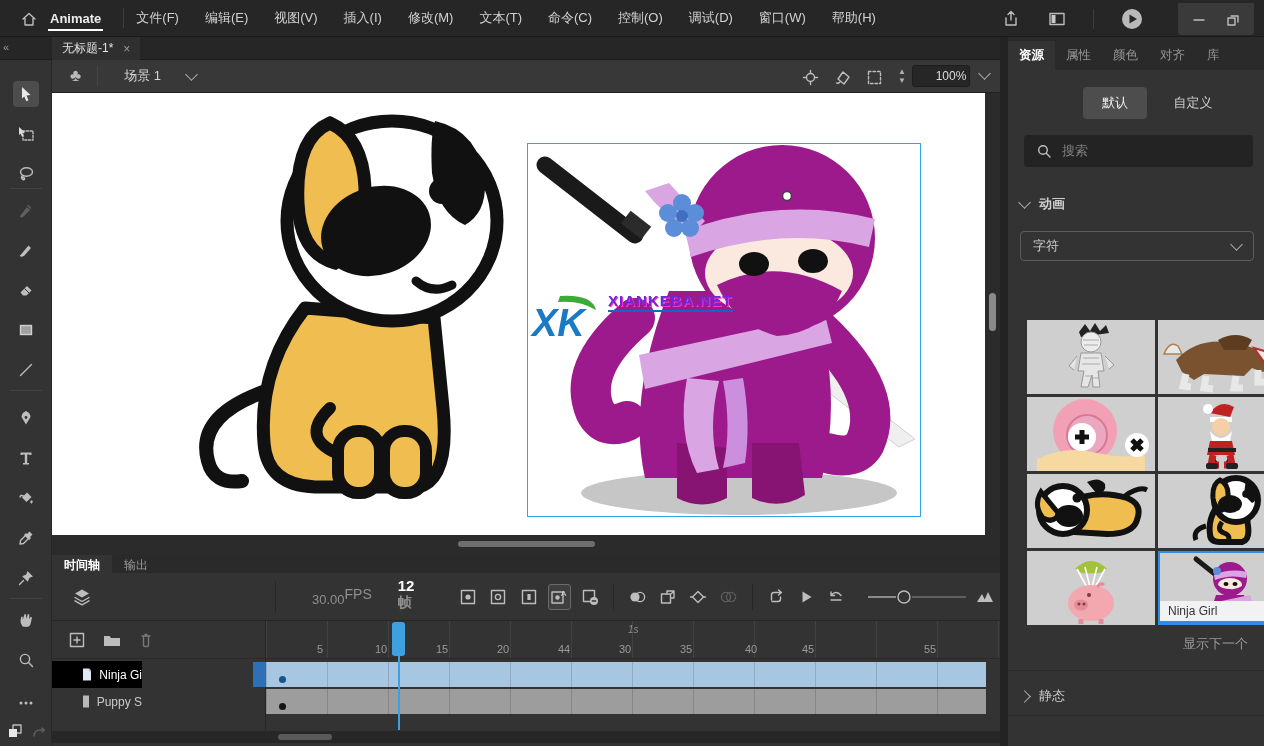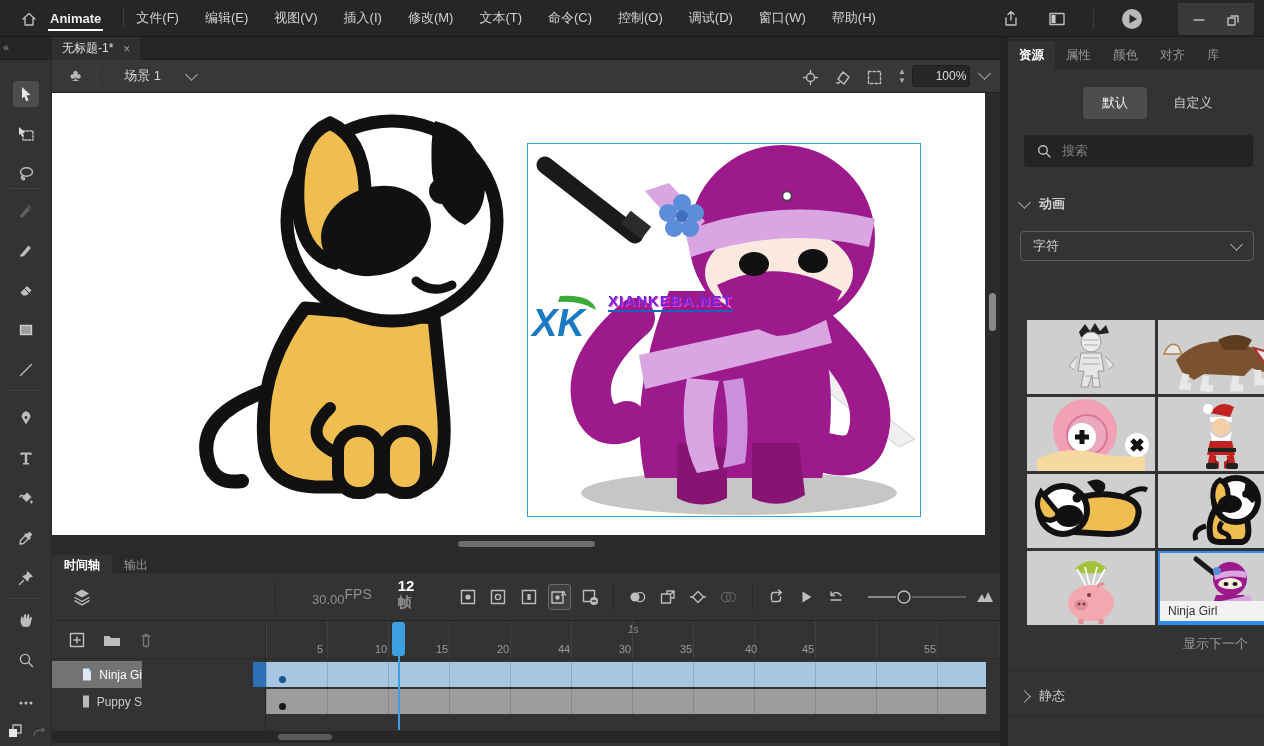--- a/index.html
+++ b/index.html
@@ -69,21 +69,21 @@
   .layerhdr { position:absolute; left:0; top:66px; width:213px; height:38px; display:flex; align-items:center; gap:16px; padding-left:16px; border-bottom:1px solid #2a2a2a; }
   .tl-vdiv { position:absolute; left:213px; top:66px; width:1px; height:112px; background:#262626; }
 
   .ruler { position:absolute; left:214px; top:66px; width:734px; height:38px; border-bottom:1px solid #2a2a2a;
     background-image:repeating-linear-gradient(90deg,#414141 0 1px,transparent 1px 61px); background-position:0 0; }
   .ruler .nums span { position:absolute; top:22px; width:22px; text-align:center; color:#9a9a9a; font-size:11px; }
   .sec-mark { position:absolute; top:3px; color:#8d8d8d; font-size:10px; font-style:italic; }
 
   .lrow { position:absolute; left:0; width:948px; height:27px; }
   .lname { position:absolute; left:0; top:0; width:90px; height:27px; display:flex; align-items:center; gap:8px; padding-left:28px; color:#ddd; font-size:12px; white-space:nowrap; overflow:hidden; }
-  .lrow1 .lname { background:#737373; color:#fff; }
+  .lrow1 .lname { background:#000000; color:#fff; }
   .frames { position:absolute; left:214px; top:1px; width:720px; height:25px;
     background-image:repeating-linear-gradient(90deg, rgba(0,0,0,.14) 0 1px, transparent 1px 61px); }
   .kdot { position:absolute; left:13px; top:14px; width:7px; height:7px; border-radius:50%; }
   .playhead-head { position:absolute; left:340px; top:67px; width:13px; height:34px; background:#3da0e0; border-radius:3px; }
   .playhead-stem { position:absolute; left:346px; top:101px; width:2px; height:74px; background:#3da0e0; }
   .tl-scroll { position:absolute; left:0; top:176px; width:948px; height:12px; background:#272727; }
   .tl-scroll .handle { position:absolute; left:226px; top:3px; width:54px; height:6px; background:#5a5a5a; border-radius:3px; }
 
   
   .rdiv { left:1000px; top:37px; width:8px; height:709px; background:#232323; }

